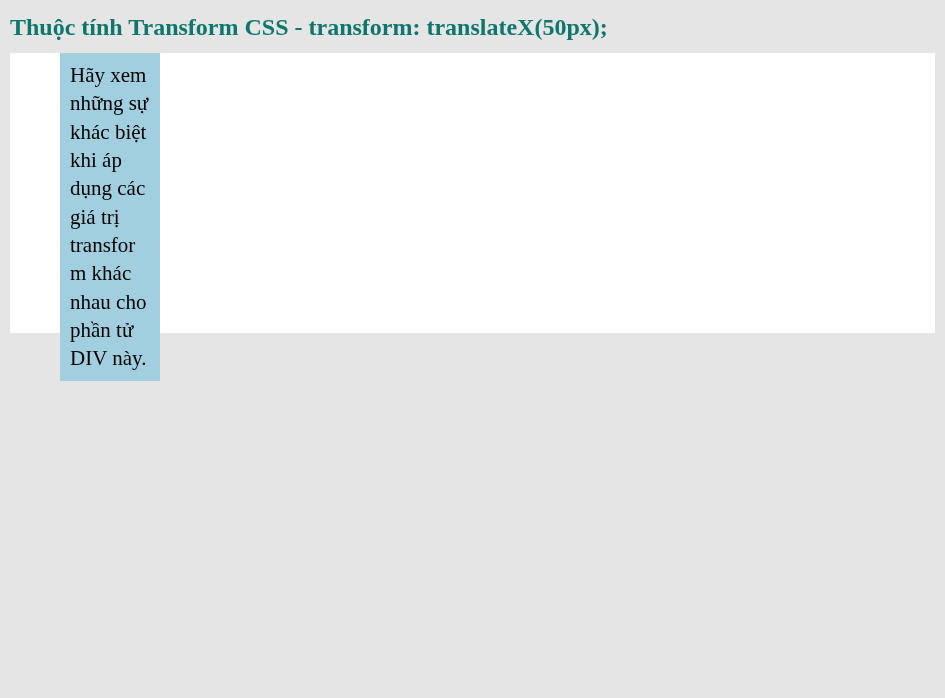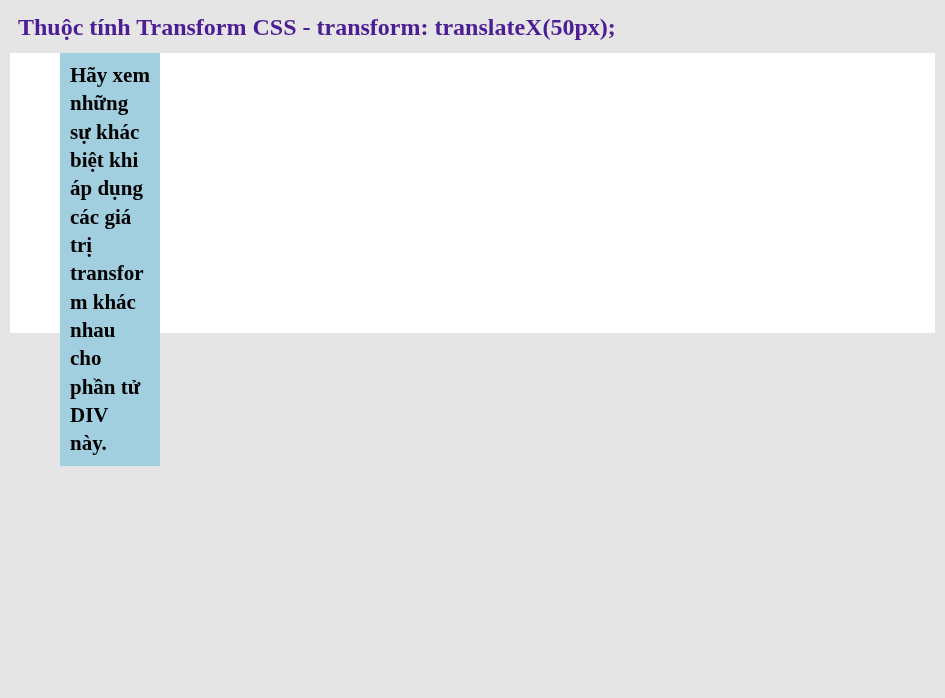--- a/index.html
+++ b/index.html
@@ -10,39 +10,39 @@
     body {
       background: #E5E5E5;
       font-family: "Times New Roman", Times, serif;
       width: 945px;
       height: 698px;
       overflow: hidden;
     }
     .page-heading {
       font-size: 24px;
       font-weight: bold;
-      color: #4c1d95;
-      padding: 14px 10px 12px 18px;
+      color: #0f766e;
+      padding: 14px 10px 12px 10px;
     }
     .outer-container {
       background: #FFFFFF;
       margin: 0 10px;
       height: 280px;
       position: relative;
     }
     .transform-box {
       position: absolute;
       top: 0;
       left: 0;
       width: 100px;
       background: #A1CFDF;
       padding: 8px 10px;
       transform: translateX(50px);
       font-size: 21px;
-      font-weight: bold;
+      font-weight: normal;
       color: #000;
       line-height: 1.35;
       word-wrap: break-word;
     }
   </style>
 </head>
 <body>
 
 <h1 class="page-heading">Thuộc tính Transform CSS - transform: translateX(50px);</h1>
 

